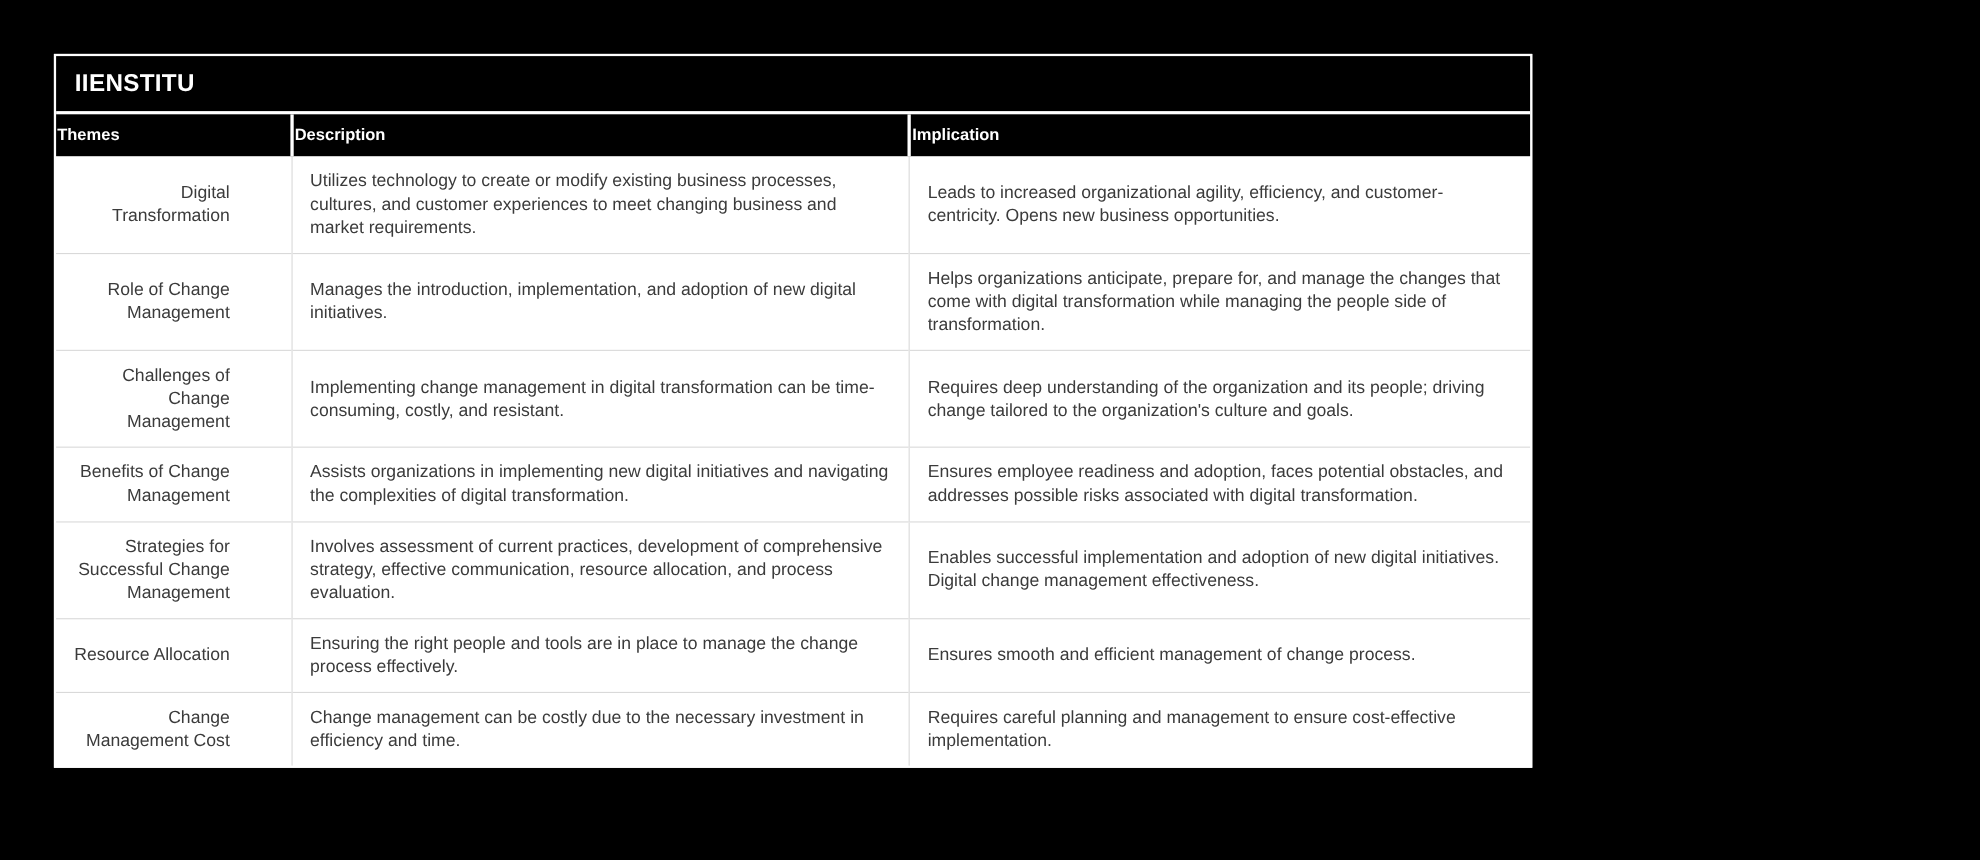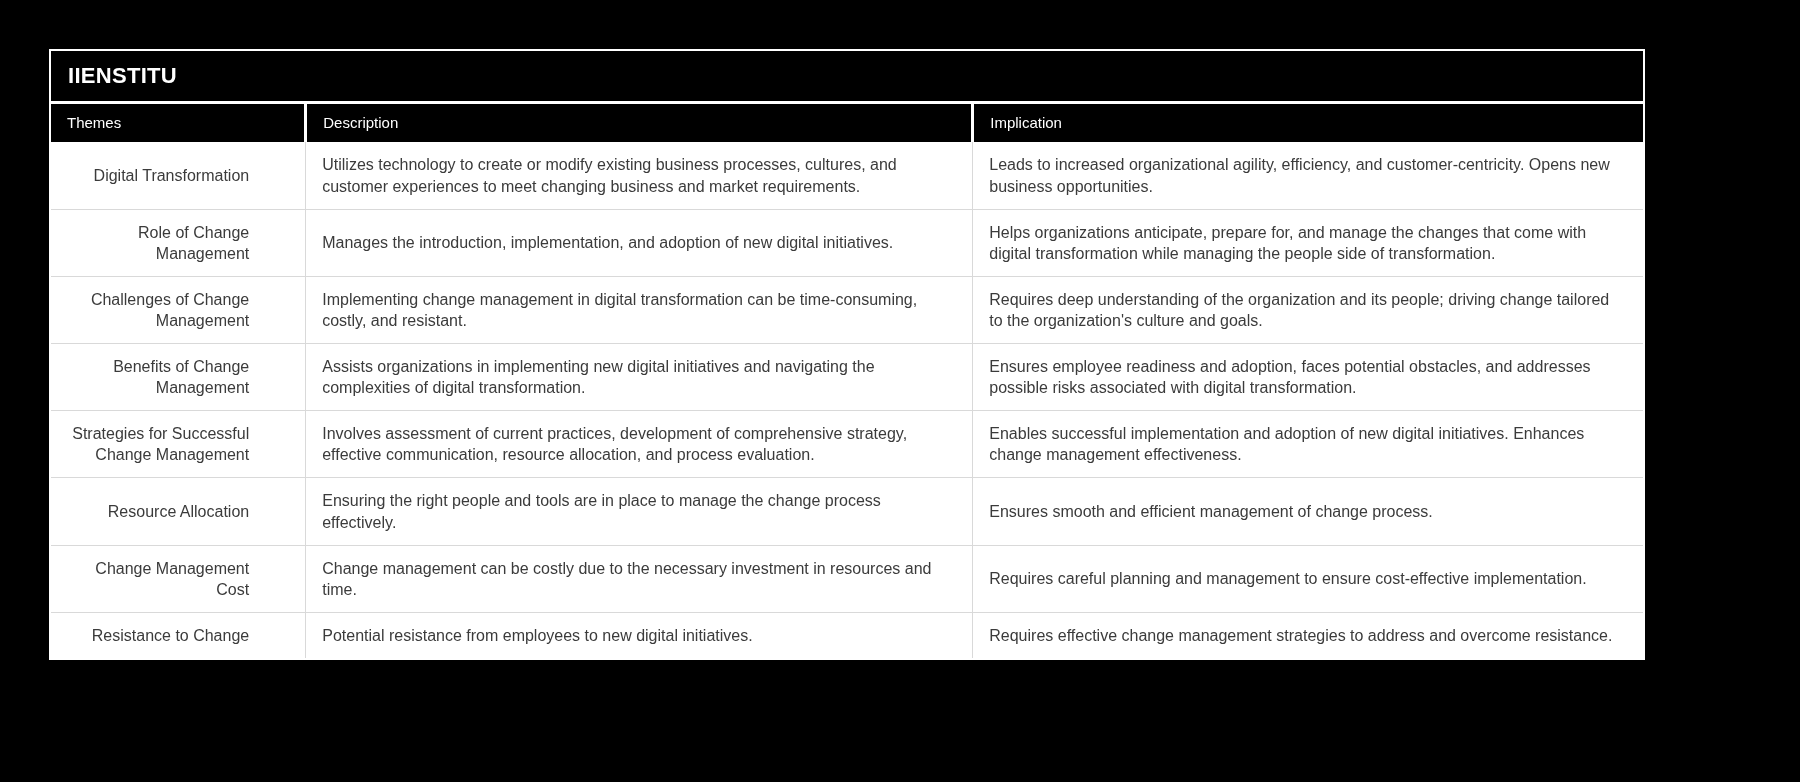--- a/index.html
+++ b/index.html
@@ -11,21 +11,21 @@
     width: 1800px;
     height: 782px;
     position: relative;
     overflow: hidden;
     font-family: "Liberation Sans", sans-serif;
   }
   .card {
     position: absolute;
     left: 49px;
     top: 49px;
-    width: 1596px;
+    width: 1344px;
     box-sizing: border-box;
     background: var(--card-bg, #ffffff);
     border: 2px solid #ffffff;
   }
   .card-title {
     background: var(--header-bg, #000000);
     color: var(--header-text, #ffffff);
     font-size: 22px;
     font-weight: bold;
     line-height: 1.2;
@@ -38,23 +38,23 @@
     border-collapse: collapse;
     table-layout: fixed;
   }
   col.c-theme { width: 16%; }
   col.c-desc  { width: 41.9%; }
   col.c-impl  { width: 42.1%; }
   .data-table thead th {
     background: var(--header-bg, #000000);
     color: var(--header-text, #ffffff);
     font-size: 15px;
-    font-weight: normal;
+    font-weight: bold;
     text-align: left;
-    padding: 10px 16px;
+    padding: 10px 1px;
     line-height: 1.2;
     border-left: 3px solid #ffffff;
   }
   .data-table thead th:first-child { border-left: none; }
   .data-table tbody td {
     color: var(--body-text, #3b3b3b);
     font-size: 16px;
     line-height: 1.32;
     padding: 12px 16px;
     vertical-align: middle;
@@ -107,37 +107,32 @@
 
   <tr>
     <td class="theme-cell">Benefits of Change Management</td>
     <td class="description-cell">Assists organizations in implementing new digital initiatives and navigating the complexities of digital transformation.</td>
     <td class="implication-cell">Ensures employee readiness and adoption, faces potential obstacles, and addresses possible risks associated with digital transformation.</td>
   </tr>
 
   <tr>
     <td class="theme-cell">Strategies for Successful Change Management</td>
     <td class="description-cell">Involves assessment of current practices, development of comprehensive strategy, effective communication, resource allocation, and process evaluation.</td>
-    <td class="implication-cell">Enables successful implementation and adoption of new digital initiatives. Enhances change management effectiveness.</td>
+    <td class="implication-cell">Enables successful implementation and adoption of new digital initiatives. Digital change management effectiveness.</td>
   </tr>
 
 
   <tr>
     <td class="theme-cell">Resource Allocation</td>
     <td class="description-cell">Ensuring the right people and tools are in place to manage the change process effectively.</td>
     <td class="implication-cell">Ensures smooth and efficient management of change process.</td>
   </tr>
 
 
   <tr>
     <td class="theme-cell">Change Management Cost</td>
-    <td class="description-cell">Change management can be costly due to the necessary investment in resources and time.</td>
+    <td class="description-cell">Change management can be costly due to the necessary investment in efficiency and time.</td>
     <td class="implication-cell">Requires careful planning and management to ensure cost-effective implementation.</td>
   </tr>
 
-  <tr>
-    <td class="theme-cell">Resistance to Change</td>
-    <td class="description-cell">Potential resistance from employees to new digital initiatives.</td>
-    <td class="implication-cell">Requires effective change management strategies to address and overcome resistance.</td>
-  </tr>
 </tbody>
   </table>
 </div>
 
 </body></html>

